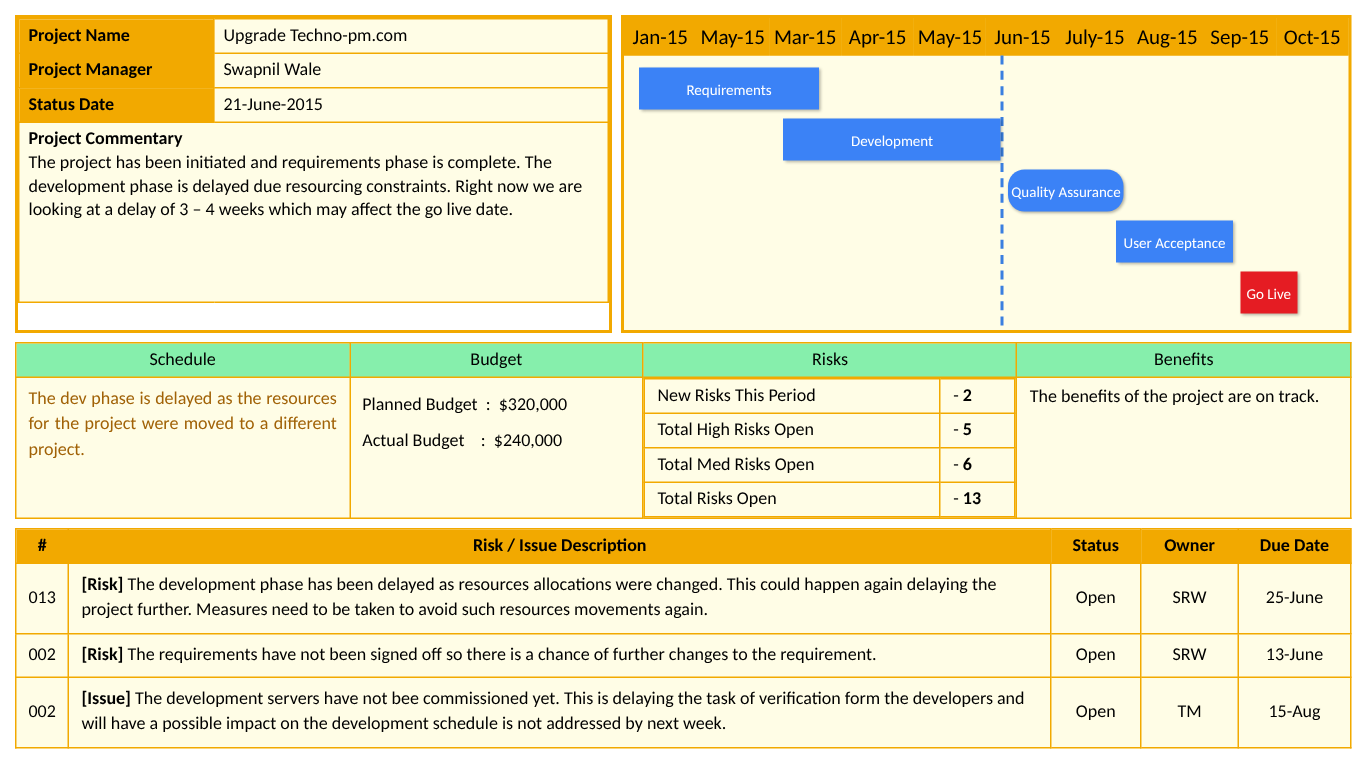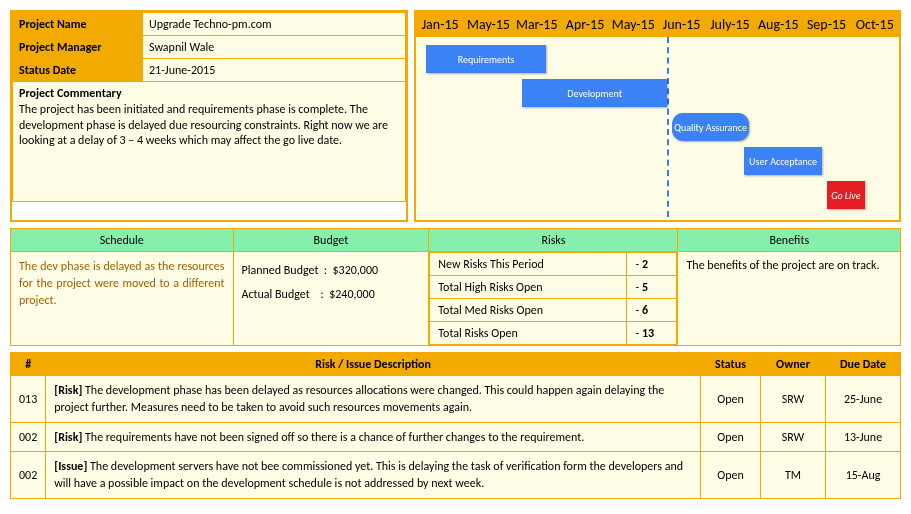--- a/index.html
+++ b/index.html
@@ -143,21 +143,21 @@
         <div>Aug-15</div>
         <div>Sep-15</div>
         <div>Oct-15</div>
       </div>
     <div class="gantt-body" id="gantt-body">
       <div class="today-line" id="today-line" style="left: 52%;"></div>
     <div class="bar green" style="left: 2%; width: 25%; top: 8px;">Requirements</div>
         <div class="bar green" style="left: 22%; width: 30%; top: 42px;">Development</div>
         <div class="bar green" style="left: 53%; width: 16%; top: 76px; border-radius: 11px;">Quality Assurance</div>
         <div class="bar green" style="left: 68%; width: 16%; top: 110px;">User Acceptance</div>
-        <div class="bar red" style="left: 85%; width: 8%; top: 144px; font-style: italic;">Go Live</div>
+        <div class="bar red" style="left: 85%; width: 8%; top: 144px;">Go Live</div>
       </div>
   </div>
 </div>
 
 <div class="mid-row">
   <table>
     <colgroup>
         <col style="width:25%">
         <col style="width:22%">
         <col style="width:28%">

